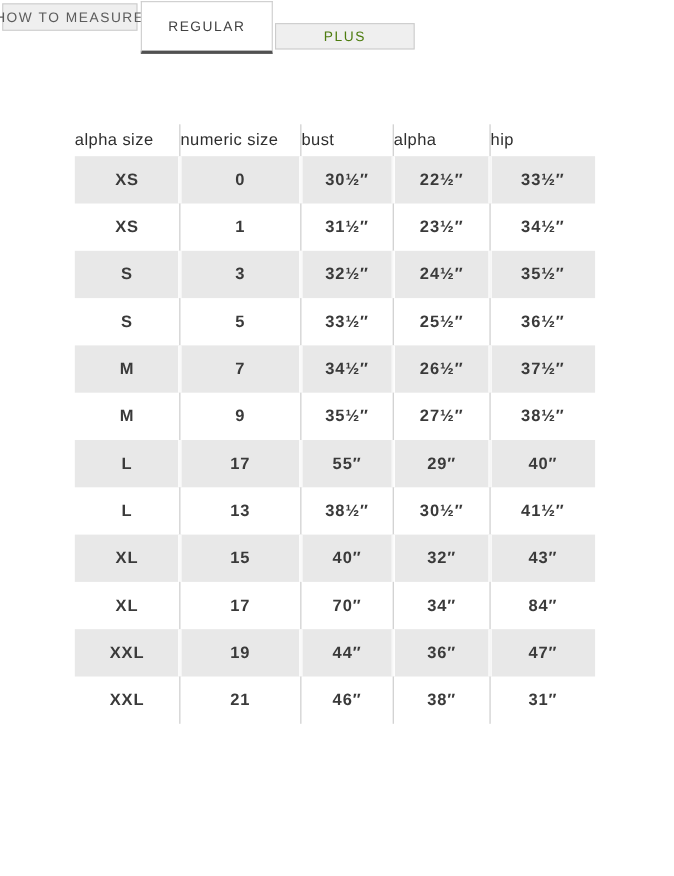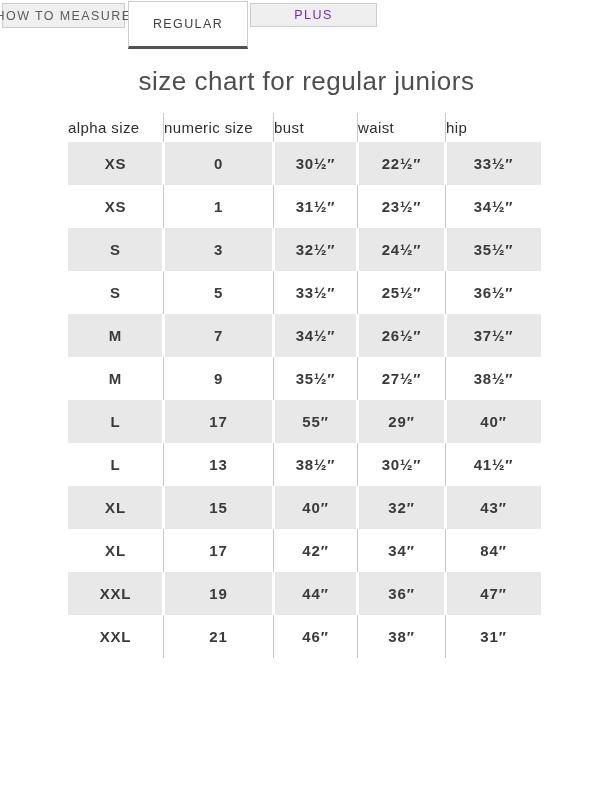--- a/index.html
+++ b/index.html
@@ -37,24 +37,24 @@
   }
   .tab-regular {
     left: 128px; top: 1px; width: 120px; height: 48px;
     background: #ffffff;
     border: 1px solid var(--tab-border, #cccccc);
     border-bottom: 3px solid var(--active-tab-underline, #515151);
     color: #414141;
     text-align: center;
   }
   .tab-plus {
-    left: 250px; top: 3px; width: 127px; height: 24px;
+    left: 250px; top: 21px; width: 127px; height: 24px;
     background: var(--tab-background, #efefef);
     border: 1px solid var(--tab-border, #cccccc);
-    color: #6d28d9;
+    color: #4d7c0f;
     text-align: center;
   }
 
   
   .title {
     position: absolute;
     left: 0; top: 66px;
     width: 613px;
     margin: 0;
     text-align: center;
@@ -115,29 +115,28 @@
 <body>
 
 <div class="page">
 
   <div class="tab-bar">
     <div class="tab tab-howto">HOW TO MEASURE</div>
     <div class="tab tab-regular">REGULAR</div>
     <div class="tab tab-plus">PLUS</div>
   </div>
 
-  <h1 class="title">size chart for regular juniors</h1>
 
   <table class="size-table">
     <thead>
       <tr>
           <th>alpha size</th>
           <th>numeric size</th>
           <th>bust</th>
-          <th>waist</th>
+          <th>alpha</th>
           <th>hip</th>
         </tr>
     </thead>
     <tbody>
         <tr class="shaded">
           <td>XS</td>
           <td>0</td>
           <td>30½″</td>
           <td>22½″</td>
           <td>33½″</td>
@@ -194,21 +193,21 @@
         <tr class="shaded">
           <td>XL</td>
           <td>15</td>
           <td>40″</td>
           <td>32″</td>
           <td>43″</td>
         </tr>
         <tr class="plain">
           <td>XL</td>
           <td>17</td>
-          <td>42″</td>
+          <td>70″</td>
           <td>34″</td>
           <td>84″</td>
         </tr>
         <tr class="shaded">
           <td>XXL</td>
           <td>19</td>
           <td>44″</td>
           <td>36″</td>
           <td>47″</td>
         </tr>

